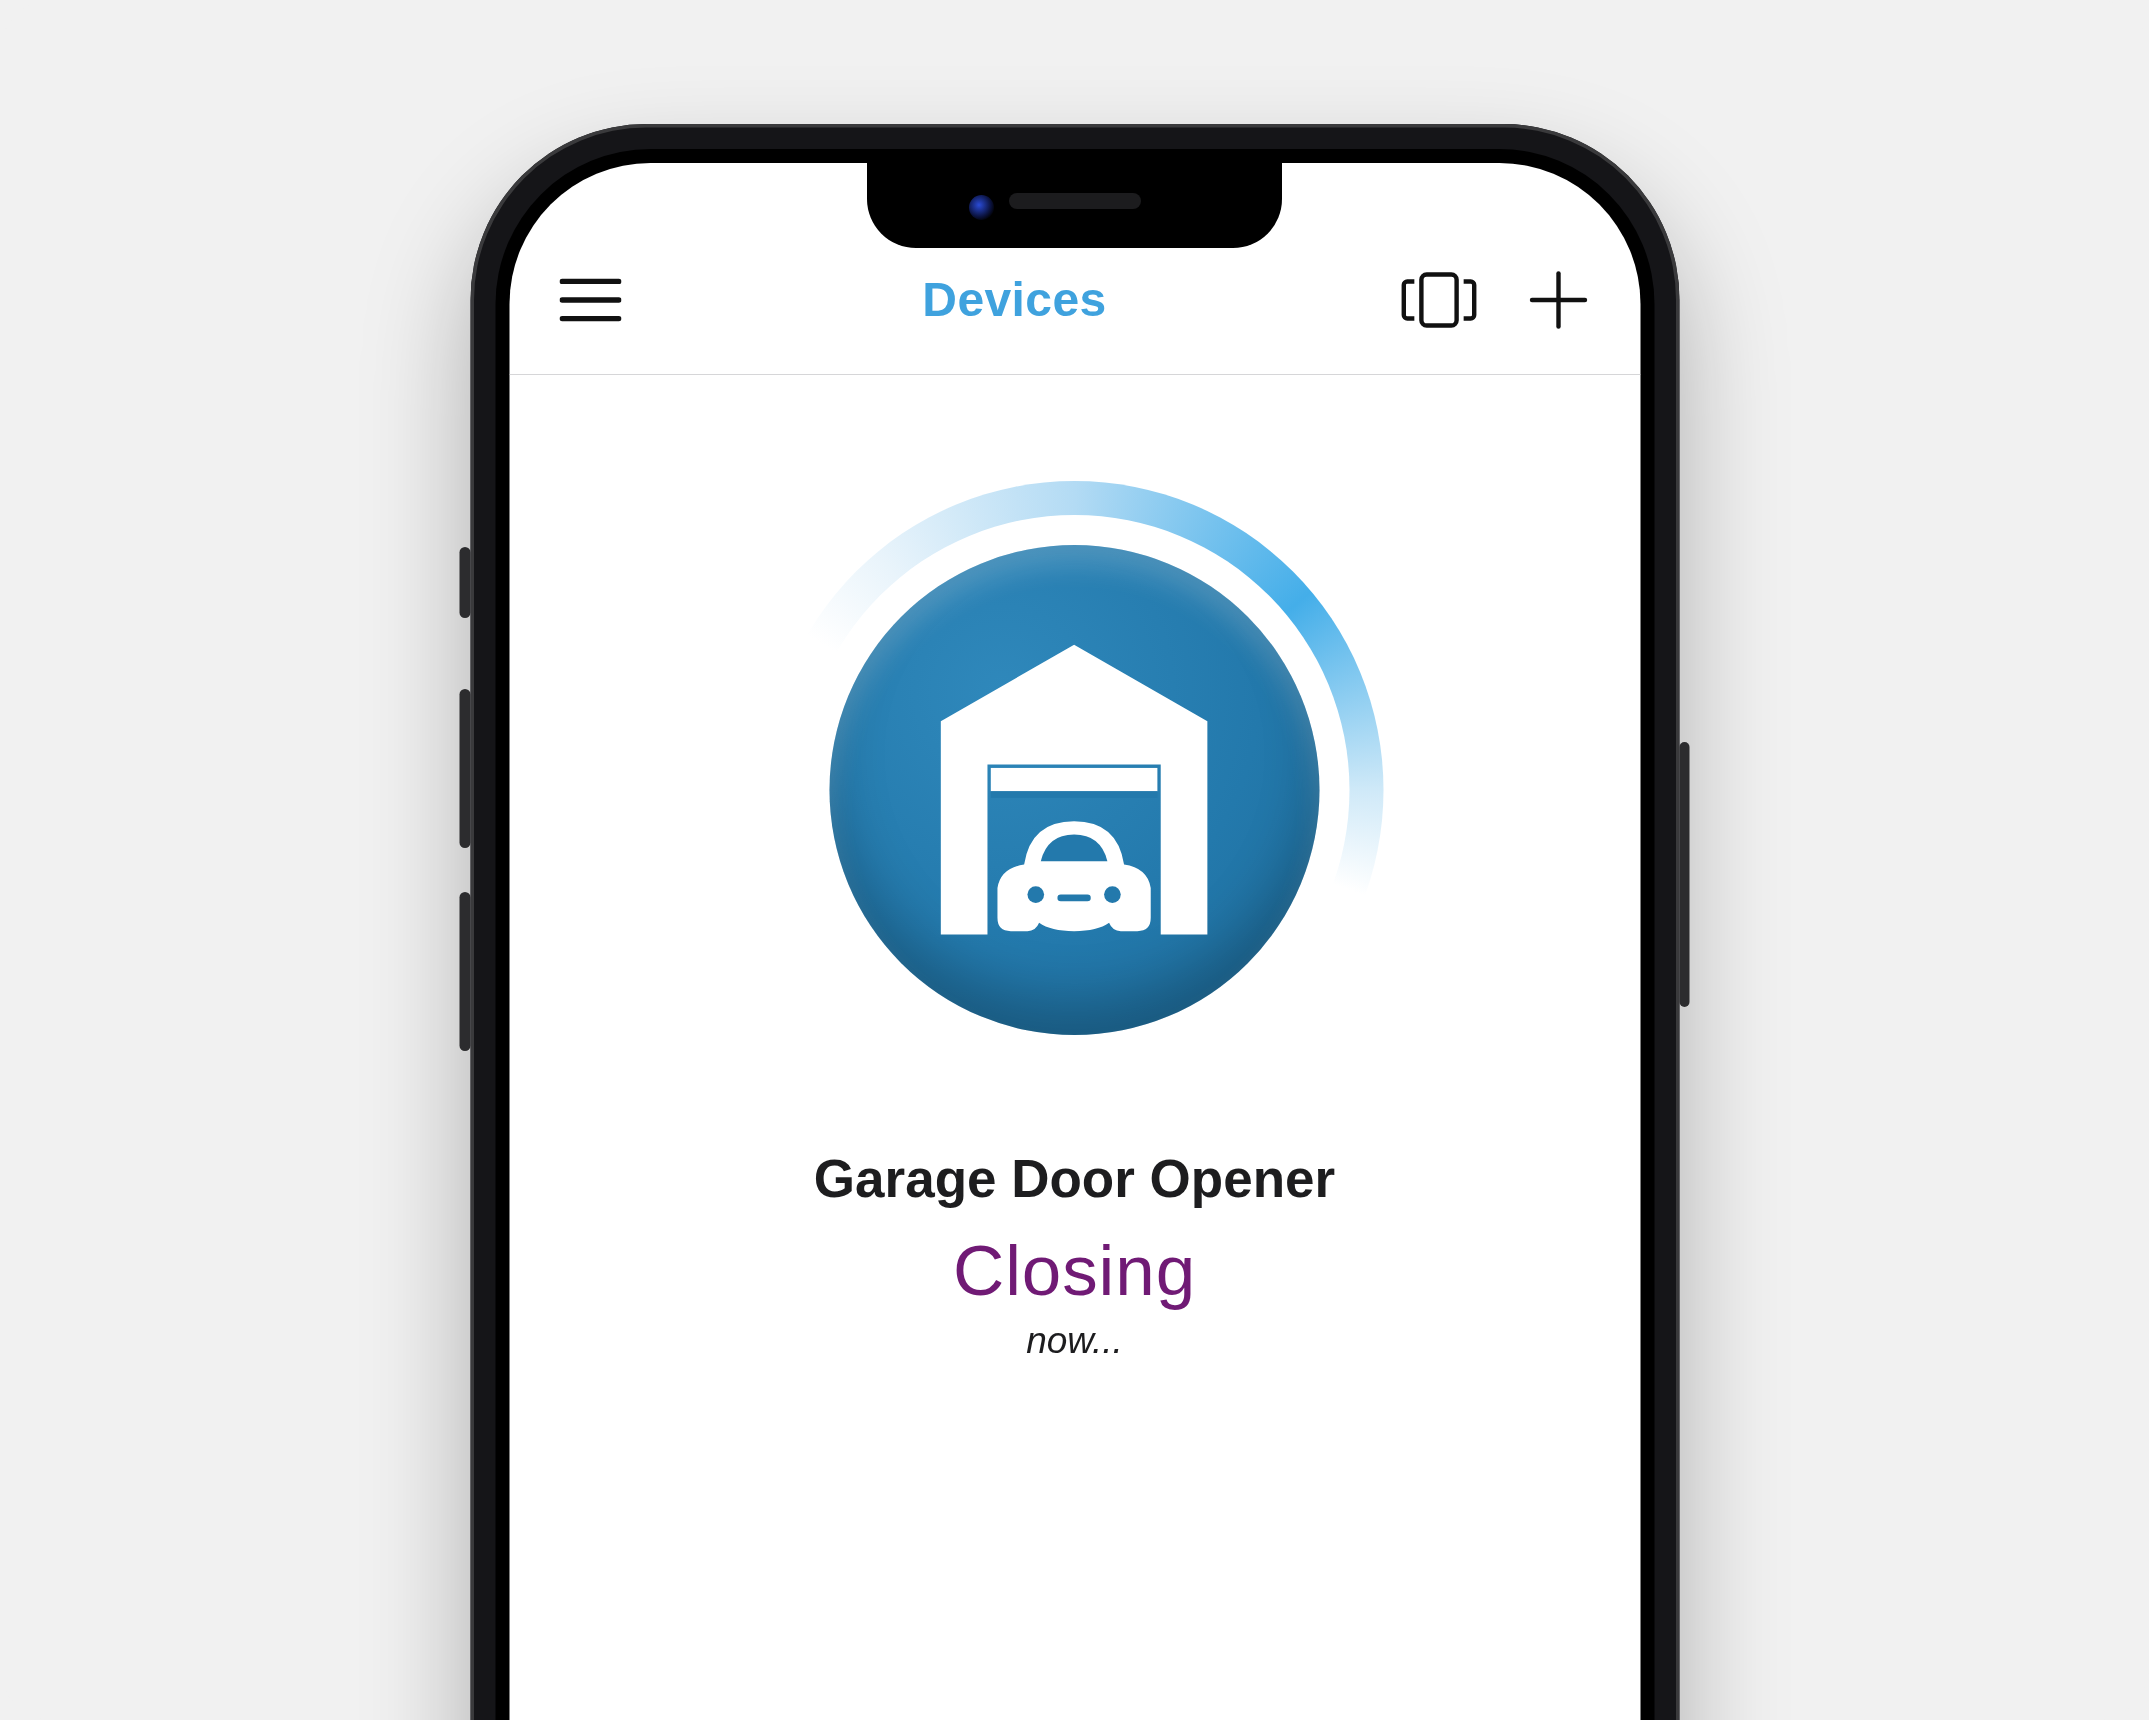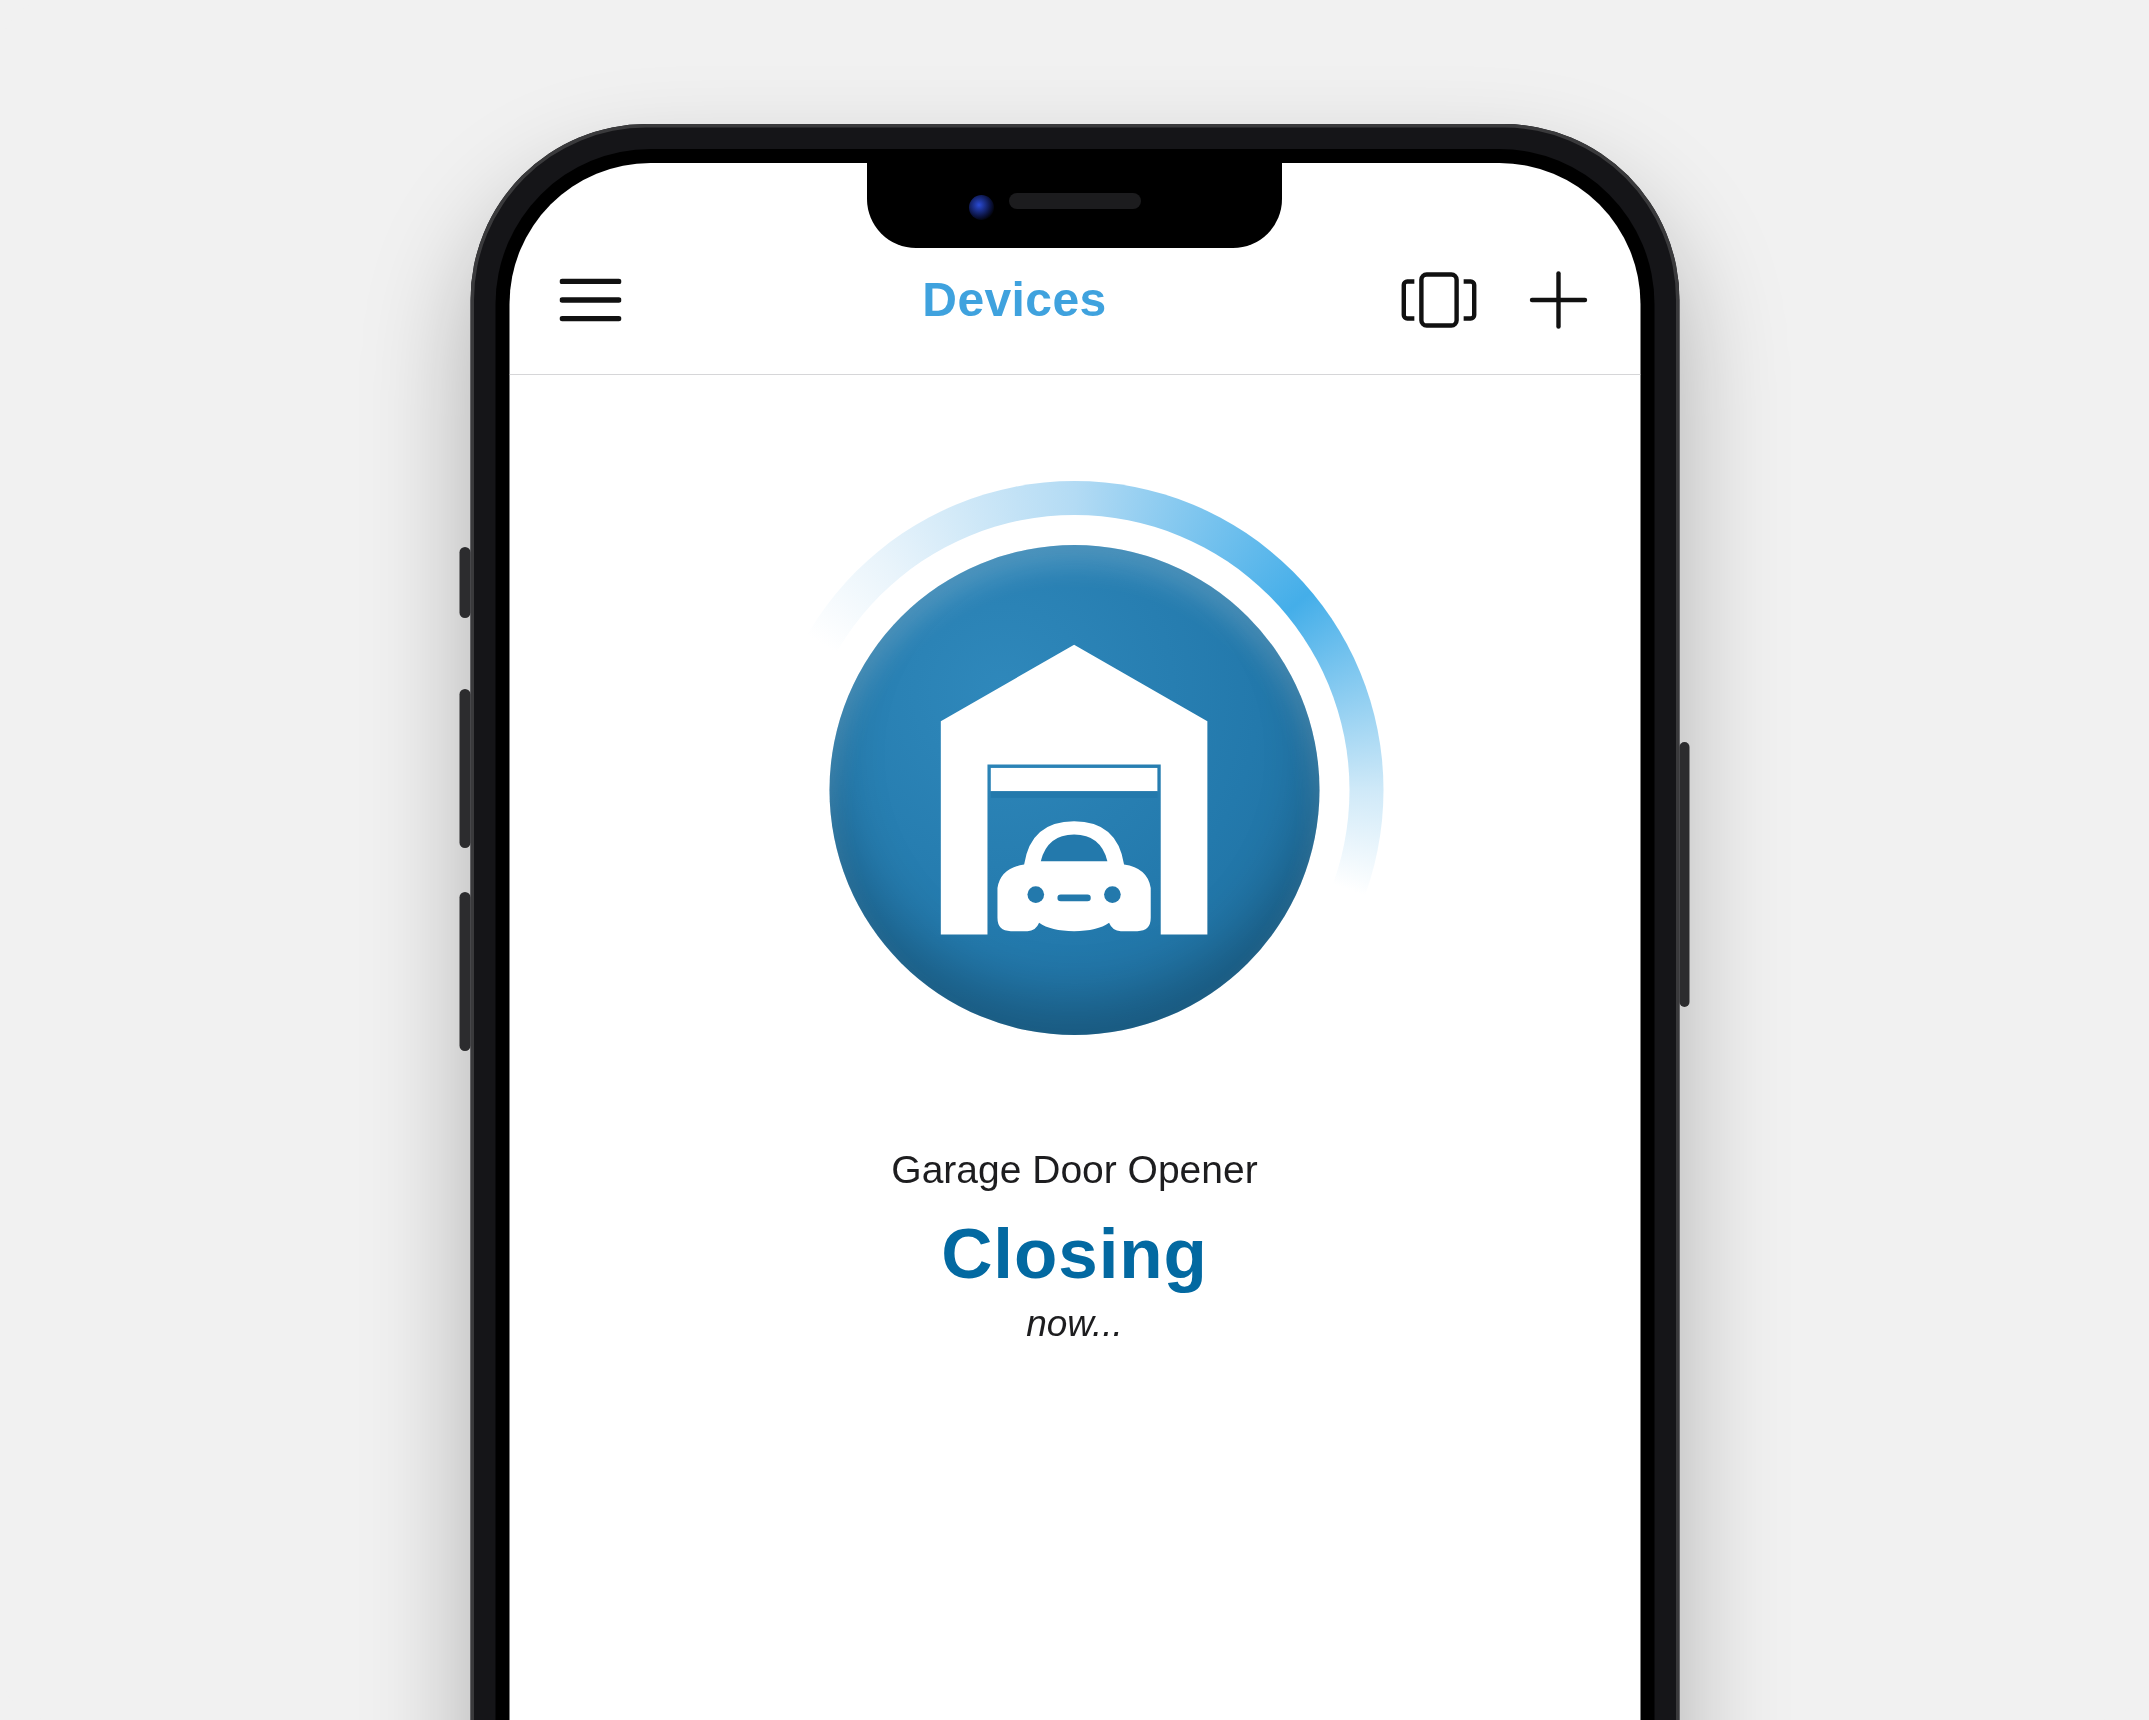--- a/index.html
+++ b/index.html
@@ -171,29 +171,29 @@
         inset 0 19.4px 26.5px rgba(255,255,255,0.18),
         inset 0 -35px 53px rgba(0,0,0,0.22);
       display: flex;
       align-items: center;
       justify-content: center;
     }
     .garage-svg { width: 68%; height: 68%; }
 
     .device-name {
       margin-top: 49px;
-      font-size: 39px;
-      font-weight: 400;
+      font-size: 53px;
+      font-weight: 700;
       color: #1d1d1f;
     }
     .device-status {
       margin-top: 21px;
       font-size: 71px;
-      font-weight: 700;
-      color: #0369a1;
+      font-weight: 400;
+      color: #701a75;
       letter-spacing: 0.9px;
     }
     .device-sub {
       margin-top: 8.8px;
       font-size: 37px;
       font-weight: 500;
       color: #1d1d1f;
       font-style: italic;
     }
   </style>

